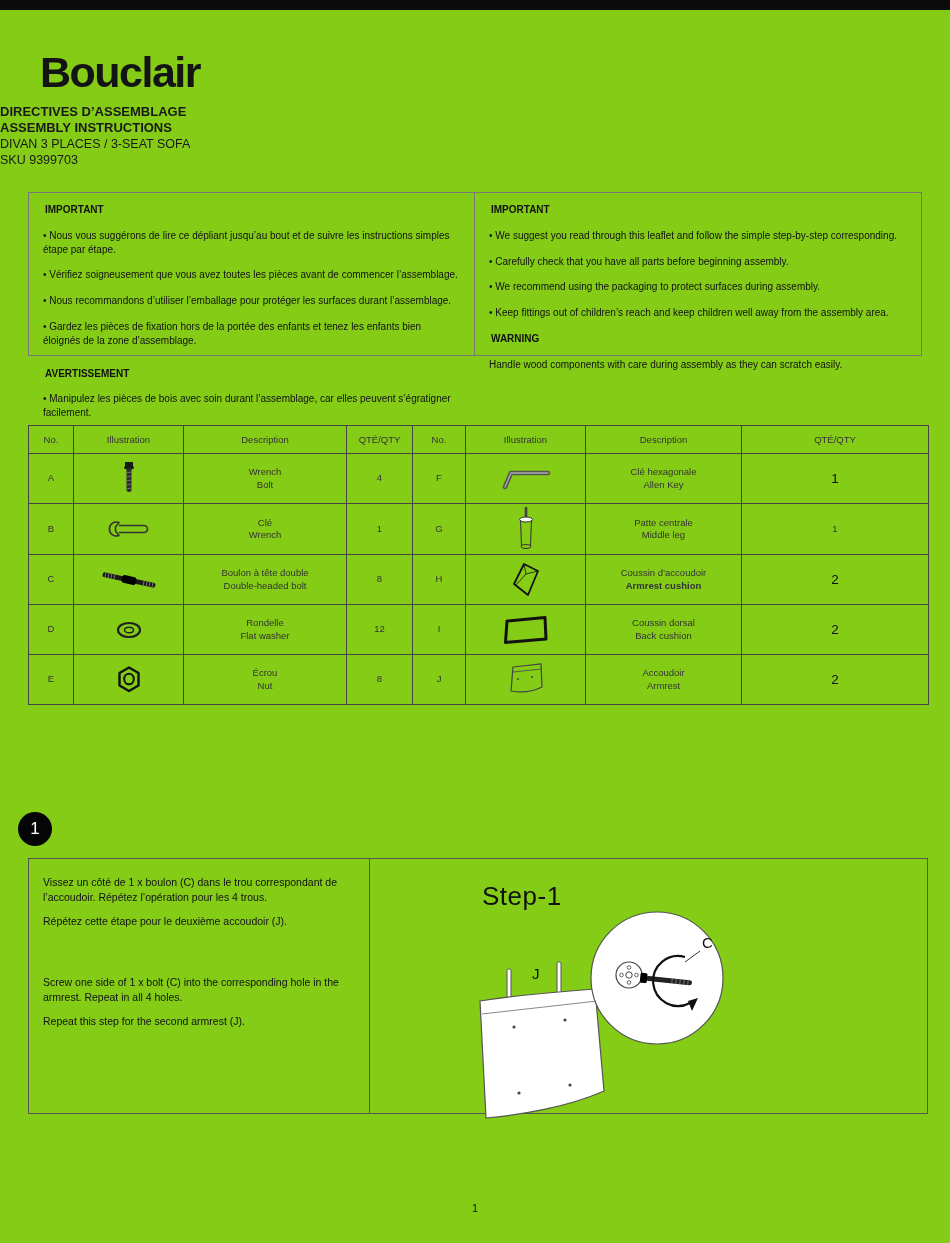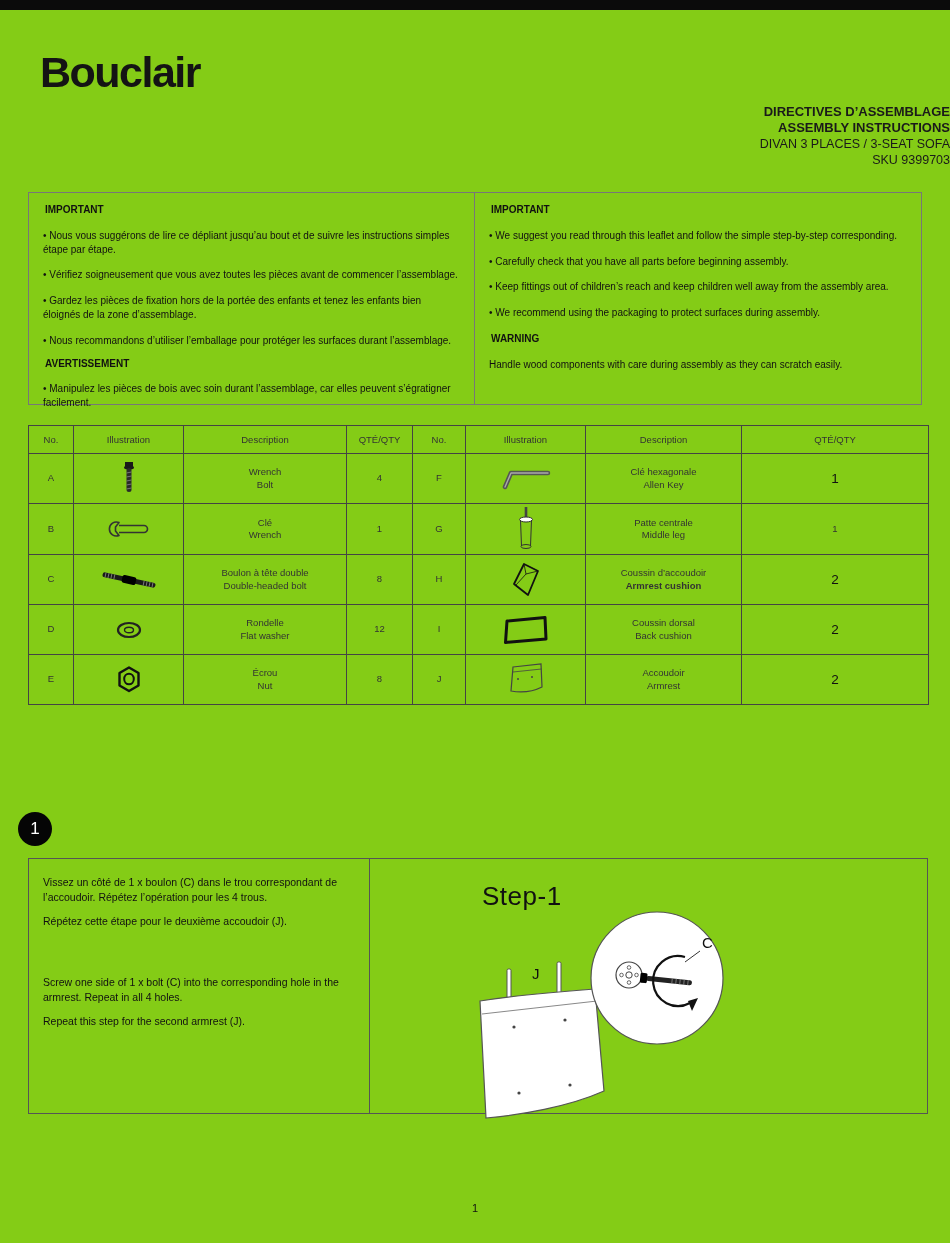--- a/index.html
+++ b/index.html
@@ -5,32 +5,32 @@
   * { box-sizing: border-box; margin: 0; padding: 0; }
   body { background: #e8e8e8; font-family: "Liberation Sans", "DejaVu Sans", sans-serif; }
   .page {
     position: relative; width: 950px; height: 1243px; margin: 0 auto;
     background: #84cc16; color: #1a1a1a; overflow: hidden;
   }
   .top-bar { position: absolute; top: 0; left: 0; width: 950px; height: 10px; background: #0b0b0b; }
 
   .brand { position: absolute; left: 40px; top: 48px; font-size: 43px; font-weight: bold; letter-spacing: -1.5px; color: #141414; }
 
-  .title-block { position: absolute; left: 0; top: 104px; width: 950px; text-align: right; }
+  .title-block { position: absolute; left: 0; top: 104px; width: 950px; text-align: left; }
   .title-block .t-bold { font-size: 13px; font-weight: bold; line-height: 16px; }
   .title-block .t-reg  { font-size: 12.5px; line-height: 16px; }
 
   .notice-box {
-    position: absolute; left: 28px; top: 192px; width: 894px; height: 213px;
+    position: absolute; left: 28px; top: 192px; width: 894px; height: 164px;
     border: 1px solid #777; display: flex;
   }
   .notice-col { width: 50%; padding: 10px 14px; font-size: 10px; line-height: 1.38; color: #111; }
   .notice-col.fr { border-right: 1px solid #777; }
   .notice-col h4 { font-size: 10px; font-weight: bold; margin: 0 0 2px 2px; }
-  .notice-col h4.later { margin-top: 9px; }
+  .notice-col h4.later { margin-top: 19px; }
   .notice-col p { margin: 12px 0 9px 0; }
   .notice-col.en p { margin-bottom: 12px; }
   .notice-col p.nogap { margin-bottom: 2px; }
 
   table.parts {
     position: absolute; left: 28px; top: 425px; width: 900px;
     border-collapse: collapse; table-layout: fixed; padding-left: 24px;
   }
   .parts th, .parts td { border: 1px solid #444; text-align: center; vertical-align: middle; padding: 2px; color: #333; }
   .parts th { font-weight: normal; font-size: 9.5px; height: 28px; }
@@ -73,31 +73,31 @@
     <div class="t-bold">ASSEMBLY INSTRUCTIONS</div>
     <div class="t-reg">DIVAN 3 PLACES / 3-SEAT SOFA</div>
     <div class="t-reg">SKU 9399703</div>
   </div>
 
   <div class="notice-box">
     <div class="notice-col fr">
       <h4>IMPORTANT</h4>
       <p class="nogap">• Nous vous suggérons de lire ce dépliant jusqu’au bout et de suivre les instructions simples étape par étape.</p>
       <p>• Vérifiez soigneusement que vous avez toutes les pièces avant de commencer l’assemblage.</p>
+      <p>• Nous recommandons d’utiliser l’emballage pour protéger les surfaces durant l’assemblage.</p>
       <p>• Gardez les pièces de fixation hors de la portée des enfants et tenez les enfants bien éloignés de la zone d’assemblage.</p>
-      <p>• Nous recommandons d’utiliser l’emballage pour protéger les surfaces durant l’assemblage.</p>
       <h4 class="later">AVERTISSEMENT</h4>
       <p class="nogap">• Manipulez les pièces de bois avec soin durant l’assemblage, car elles peuvent s’égratigner facilement.</p>
     </div>
     <div class="notice-col en">
       <h4>IMPORTANT</h4>
       <p>• We suggest you read through this leaflet and follow the simple step-by-step corresponding.</p>
       <p>• Carefully check that you have all parts before beginning assembly.</p>
+      <p>• We recommend using the packaging to protect surfaces during assembly.</p>
       <p>• Keep fittings out of children’s reach and keep children well away from the assembly area.</p>
-      <p>• We recommend using the packaging to protect surfaces during assembly.</p>
       <h4>WARNING</h4>
       <p class="nogap">Handle wood components with care during assembly as they can scratch easily.</p>
     </div>
   </div>
 
   <table class="parts">
     <colgroup>
       <col style="width:45px">
         <col style="width:110px">
         <col style="width:163px">

